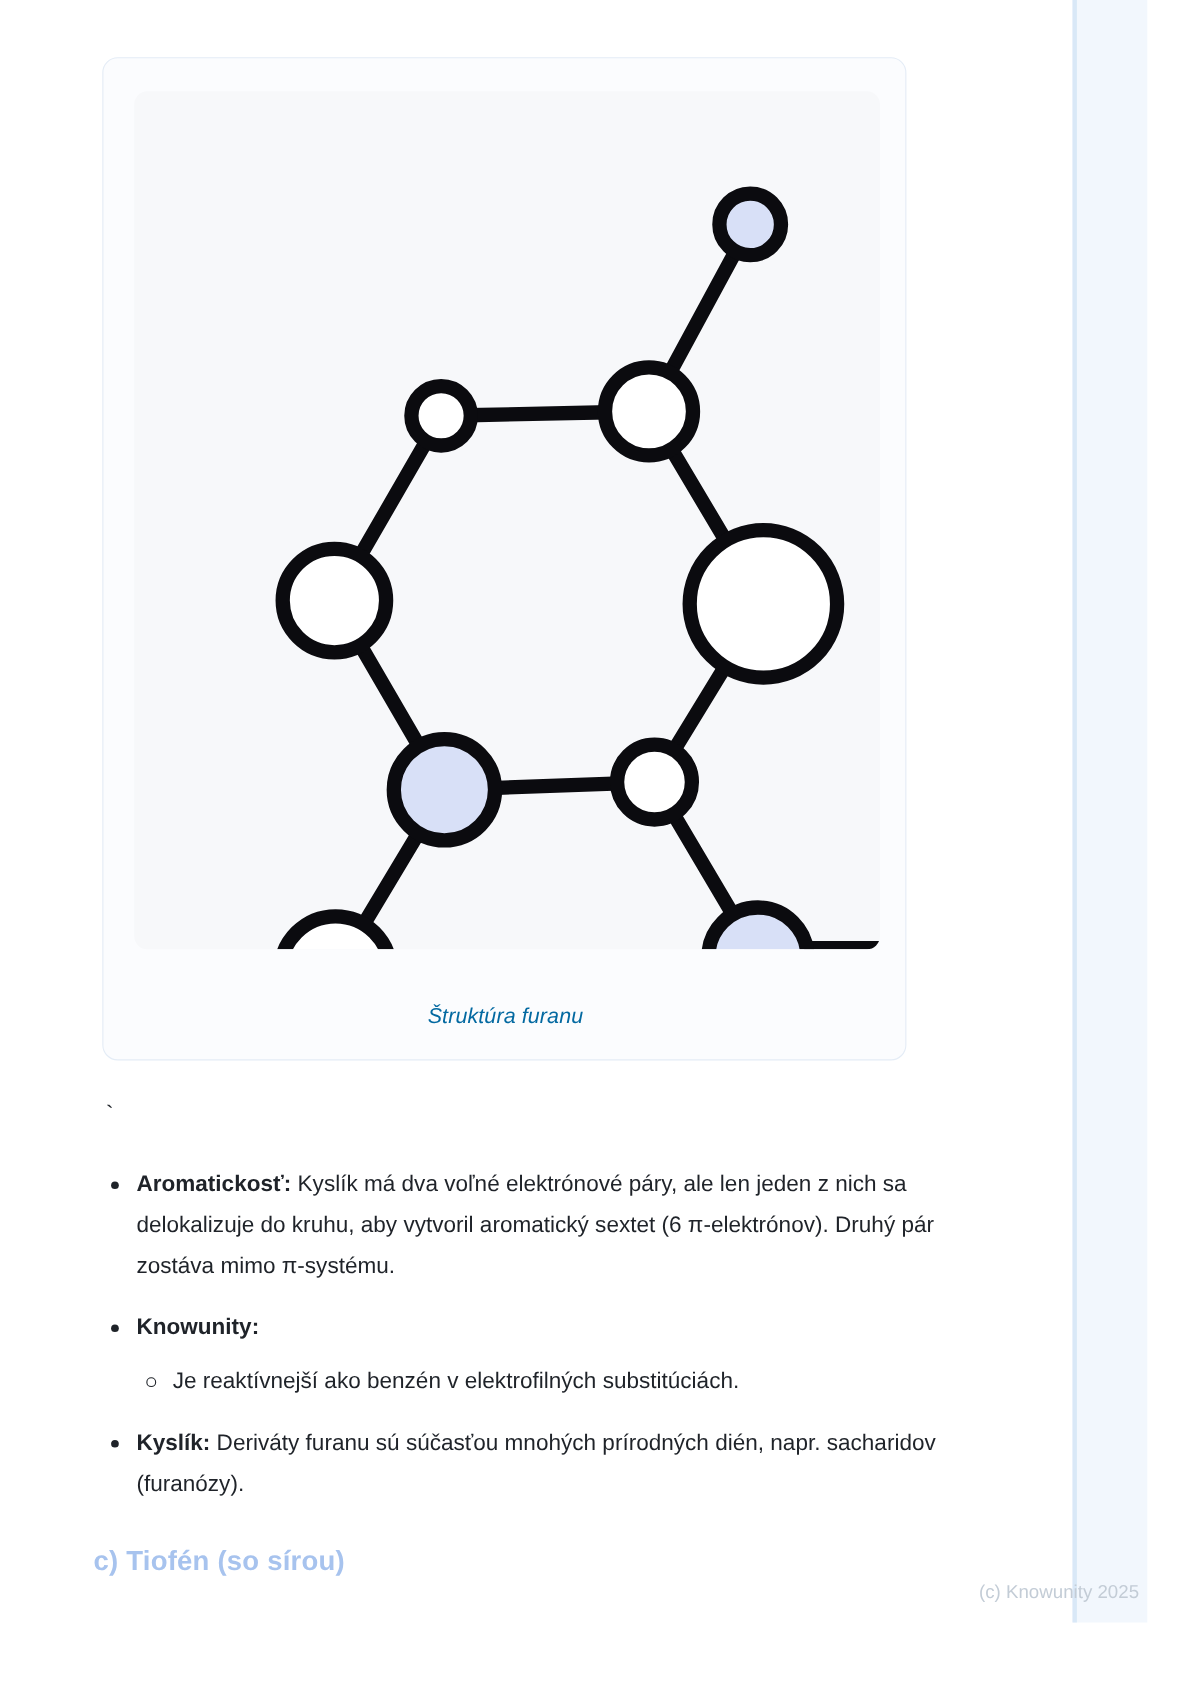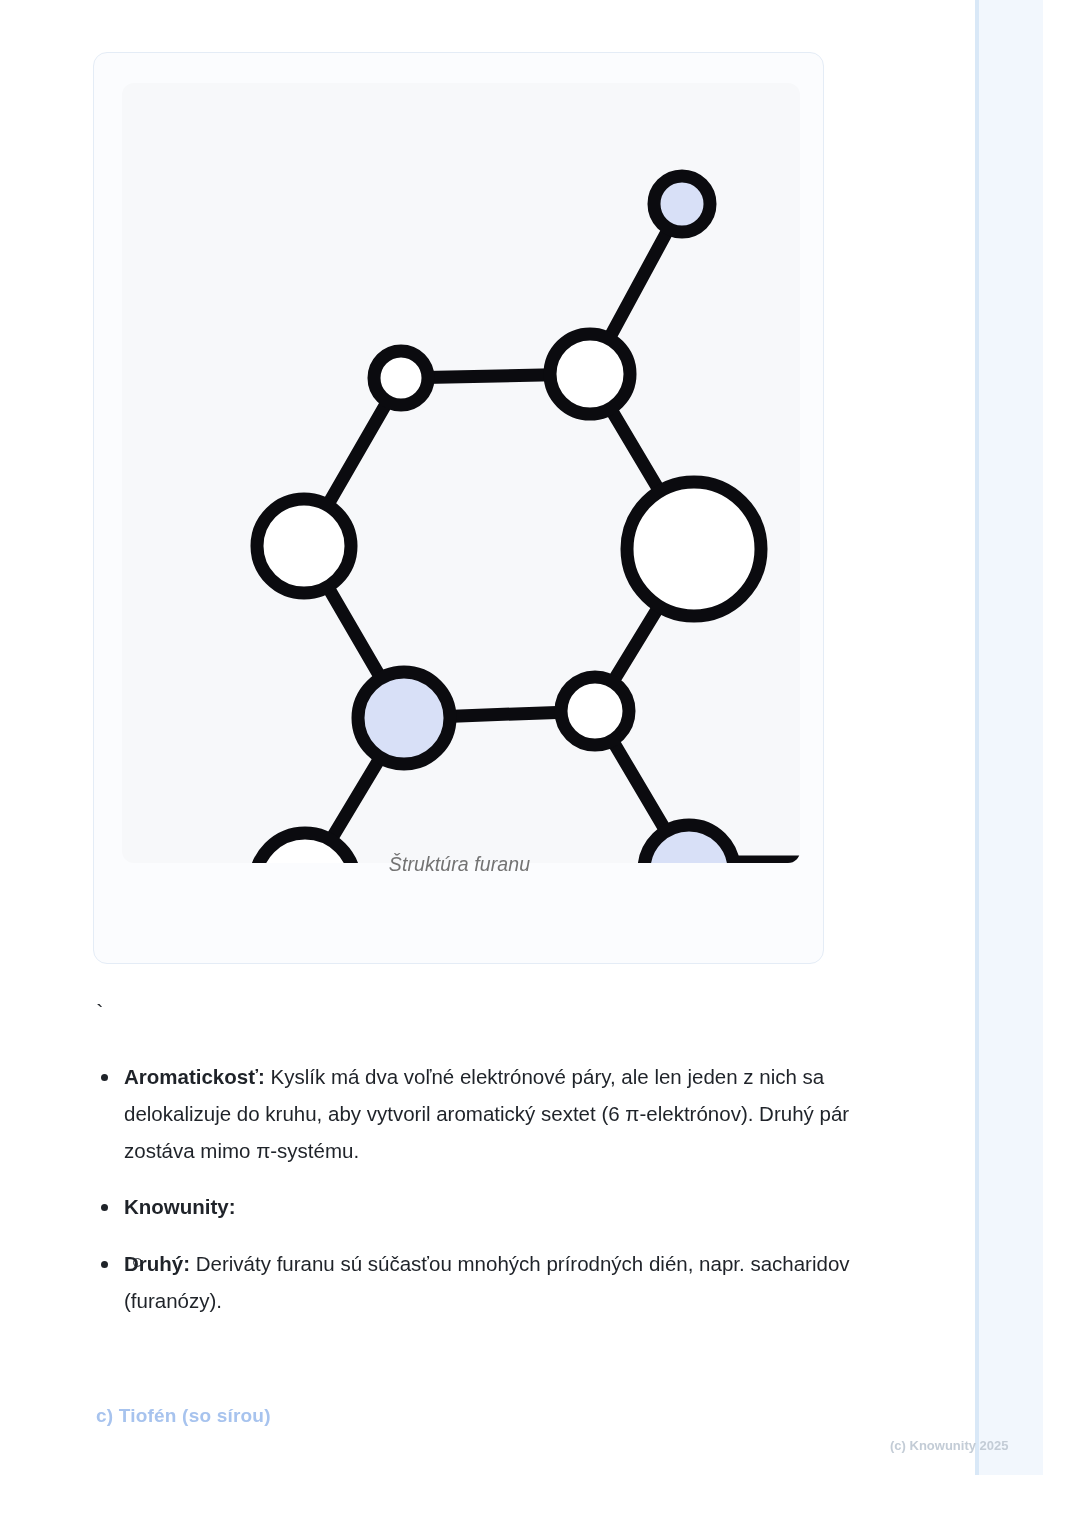--- a/index.html
+++ b/index.html
@@ -29,25 +29,25 @@
   
   .image-frame {
     position:absolute; left:28px; top:30px; width:678px; height:780px;
     background:#f7f8fa;
     border-radius:12px;
     overflow:hidden;
   }
   .image-frame svg { display:block; width:678px; height:780px; }
 
   .figure-caption {
-    position:absolute; left:0; top:800px; width:731px;
+    position:absolute; left:0; top:860px; width:731px;
     text-align:center;
     font-style:italic;
     font-size:19.5px;
-    color:#737373;
+    color:#0369a1;
     letter-spacing:.1px;
   }
 
   
   .stray-mark {
     position:absolute; left:93px; top:1002px;
     font-size:22px; color:#1f2329;
     font-family:"Liberation Mono", monospace;
   }
 
@@ -80,33 +80,32 @@
     color:#1f2329;
   }
   ul.lvl2 > li > .bullet-hollow {
     position:absolute; left:9px; top:13px;
     width:9px; height:9px; border-radius:50%;
     border:1.6px solid #1f2329;
     background:transparent;
   }
 
   .section-heading {
-    position:absolute; left:96px; top:1405px;
-    font-size:19px;
+    position:absolute; left:85px; top:1405px;
+    font-size:25px;
     font-weight:bold;
     color:#a7c3ee;
     letter-spacing:.2px;
   }
 
   .watermark {
     position:absolute; left:890px; top:1438px;
-    font-size:13px;
+    font-size:17px;
     color:#c3ccd6;
     white-space:nowrap;
-    font-weight:bold;
   }
 </style>
 </head>
 <body>
 
 <div class="page">
 
   <div class="side-strip"></div>
 
   <div class="figure-card">
@@ -167,27 +166,28 @@
         <span class="bullet"></span>
         <span class="lead">Aromatickosť:</span><span> Kyslík má dva voľné elektrónové páry, ale len jeden z nich sa delokalizuje do kruhu, aby vytvoril aromatický sextet (6 π-elektrónov). Druhý pár zostáva mimo π-systému.</span>
       </li>
 
       <li>
         <span class="bullet"></span>
         <span class="lead">Knowunity:</span><span></span>
         <ul class="lvl2">
           <li>
             <span class="bullet-hollow"></span>
+            <span>Je reaktívnejší ako benzén v elektrofilných substitúciách.</span>
           </li>
         </ul>
       </li>
 
       <li>
         <span class="bullet"></span>
-        <span class="lead">Druhý:</span><span> Deriváty furanu sú súčasťou mnohých prírodných dién, napr. sacharidov (furanózy).</span>
+        <span class="lead">Kyslík:</span><span> Deriváty furanu sú súčasťou mnohých prírodných dién, napr. sacharidov (furanózy).</span>
       </li>
 
     </ul>
   </div>
 
   <div class="section-heading">c) Tiofén (so sírou)</div>
 
   <div class="watermark">(c) Knowunity 2025</div>
 
 </div>

